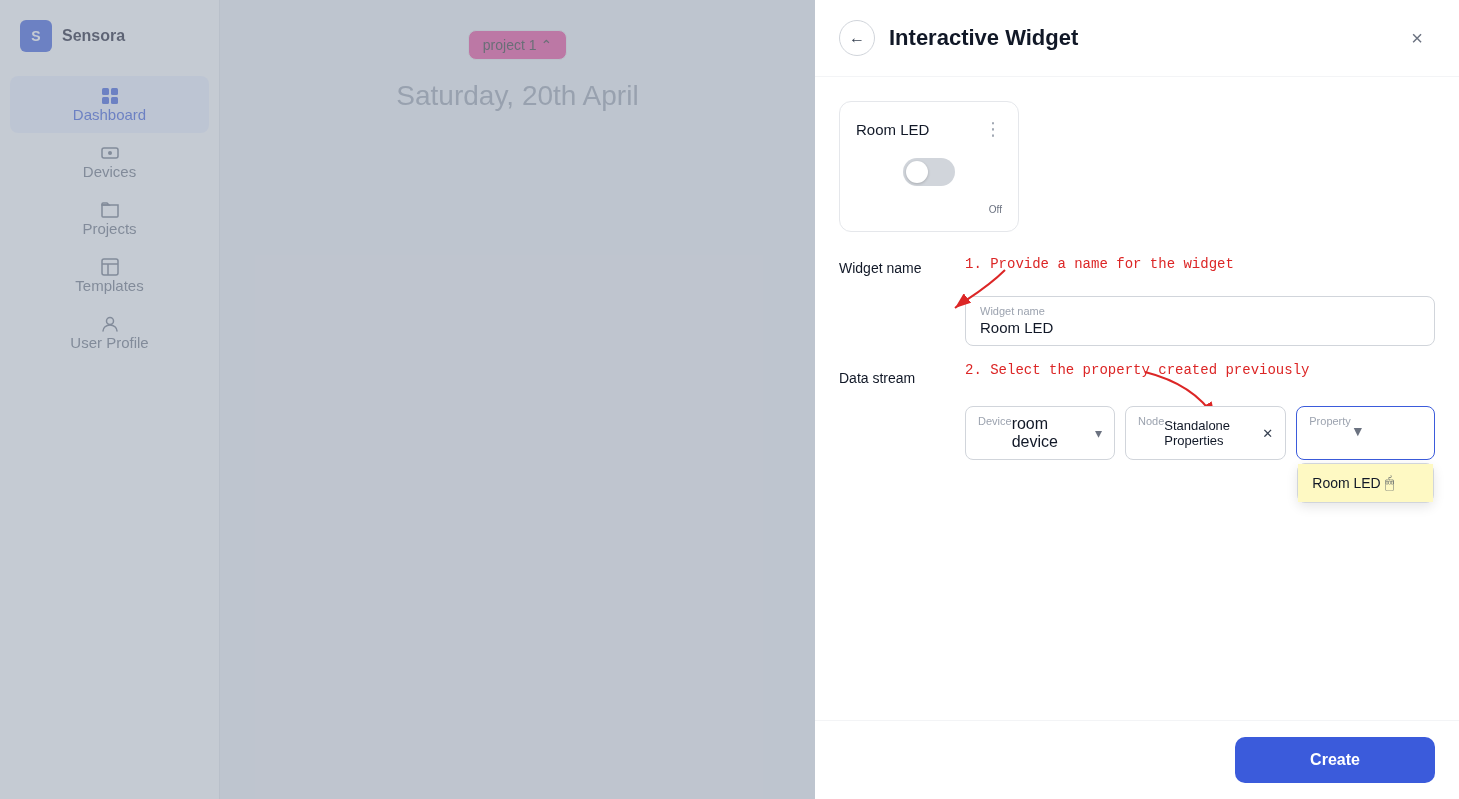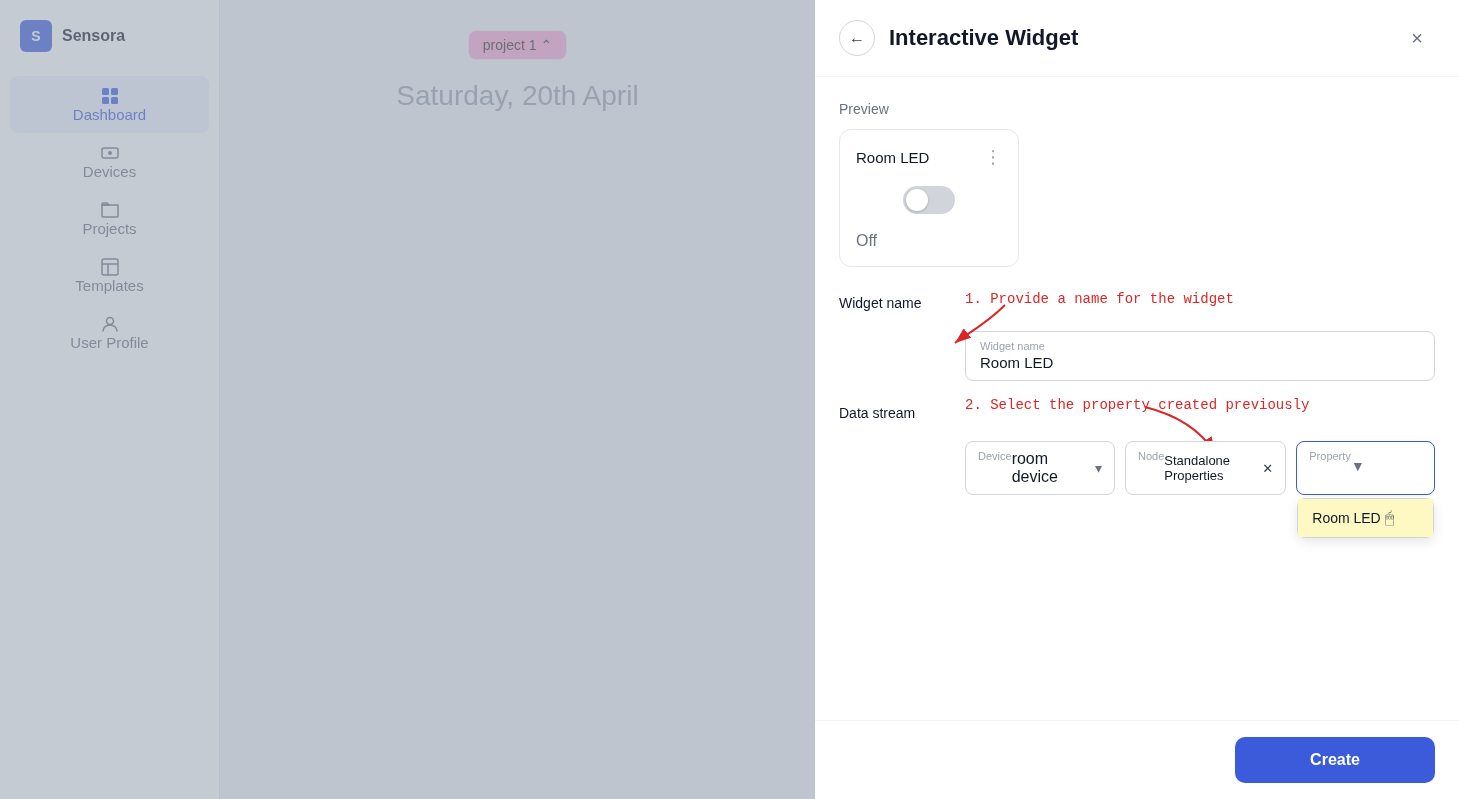--- a/index.html
+++ b/index.html
@@ -55,21 +55,21 @@
     }
     .nav-item.active { color: #3b5bdb; background: #eef2ff; border-radius: 8px; margin: 0 10px; padding: 10px 10px; }
     .nav-icon { width: 20px; height: 20px; display: flex; align-items: center; justify-content: center; }
     .main-content {
       flex: 1;
       padding: 30px;
       background: #f0f2f5;
       display: flex; flex-direction: column; align-items: center;
     }
     .project-selector {
-      background: #f9a8d4; border: 1px solid #e5e7eb;
+      background: #ec4899; border: 1px solid #e5e7eb;
       border-radius: 8px; padding: 6px 14px;
       font-size: 14px; color: #333; display: flex; align-items: center; gap: 4px;
       margin-bottom: 20px;
     }
     .date-heading { font-size: 28px; color: #9ca3af; font-weight: 400; }
 
     
     .right-panel {
       width: 644px;
       height: 799px;
@@ -128,21 +128,21 @@
     }
     .toggle-knob {
       width: 22px; height: 22px;
       background: white;
       border-radius: 50%;
       position: absolute;
       top: 3px; left: 3px;
       box-shadow: 0 1px 3px rgba(0,0,0,0.2);
       transition: left 0.2s;
     }
-    .preview-status { font-size: 16px; color: #6b7280; }
+    .preview-status { font-size: 10px; color: #6b7280; text-align: right; }
     .form-section-title { font-size: 14px; font-weight: 500; color: #111827; min-width: 110px; padding-top: 4px; }
     .annotation {
       font-family: 'Courier New', monospace;
       color: #dc2626;
       font-size: 14px;
       position: relative;
     }
     .input-label-inside {
       font-size: 11px;
       color: #9ca3af;
@@ -306,21 +306,20 @@
       <span>←</span>
     </button>
     <span class="panel-title">Interactive Widget</span>
     <div class="close-btn">
       <span>×</span>
     </div>
   </div>
 
   <div class="panel-body">
 
-    <div class="section-label">Preview</div>
     <div class="preview-card">
       <div class="preview-card-header">
         <span class="preview-card-title">Room LED</span>
         <span class="three-dots">⋮</span>
       </div>
       <div class="toggle-container">
         <div class="toggle">
           <div class="toggle-knob"></div>
         </div>
       </div>

